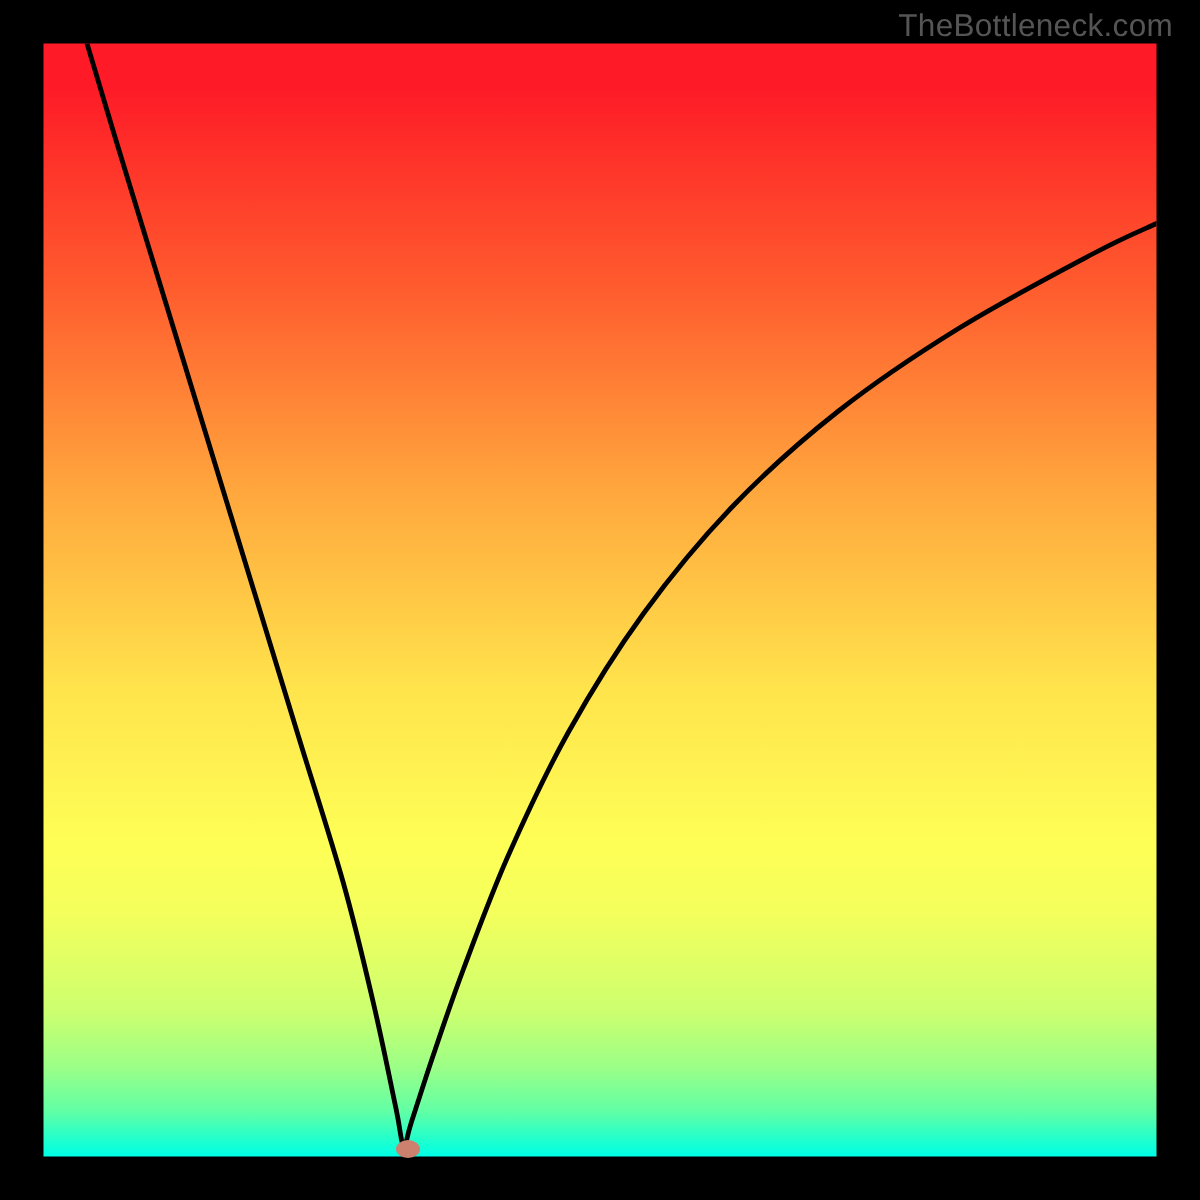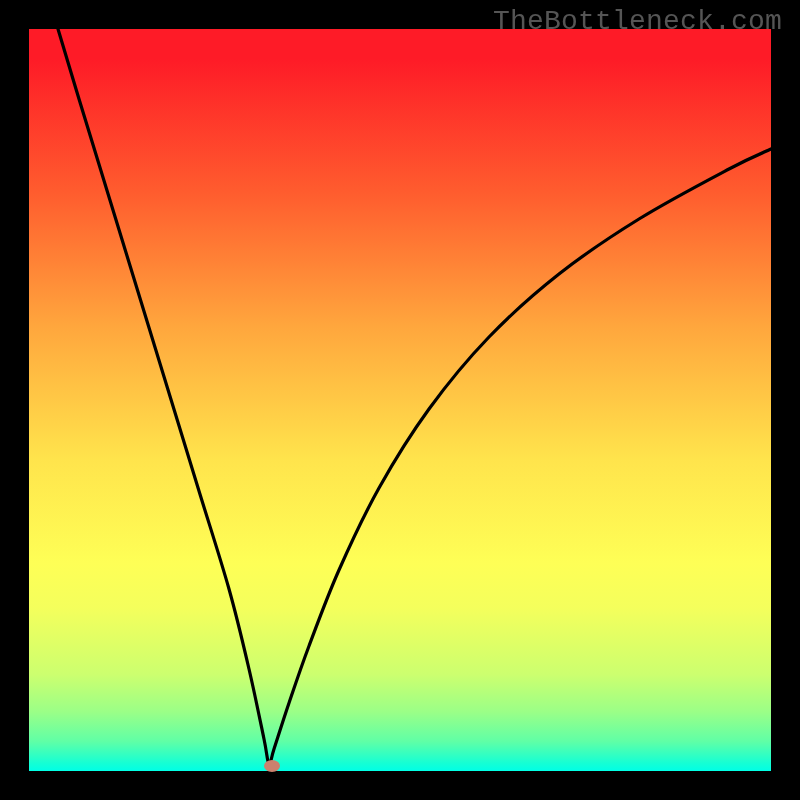--- a/index.html
+++ b/index.html
@@ -30,25 +30,24 @@
       #60ffa6 96%,
       #14ffd5 99%,
       #00ffe6 100%
     );
   }
   .watermark {
     position: absolute;
     top: 6px;
     right: 18px;
     color: #555555;
-    font-size: 28px;
+    font-size: 21px;
     font-weight: 400;
     letter-spacing: 0.2px;
     user-select: none;
-    font-family: Liberation Mono, monospace;
   }
   svg.curve {
     position: absolute;
     left: 0;
     top: 0;
     width: 742px;
     height: 742px;
     pointer-events: none;
   }
   .dot {

